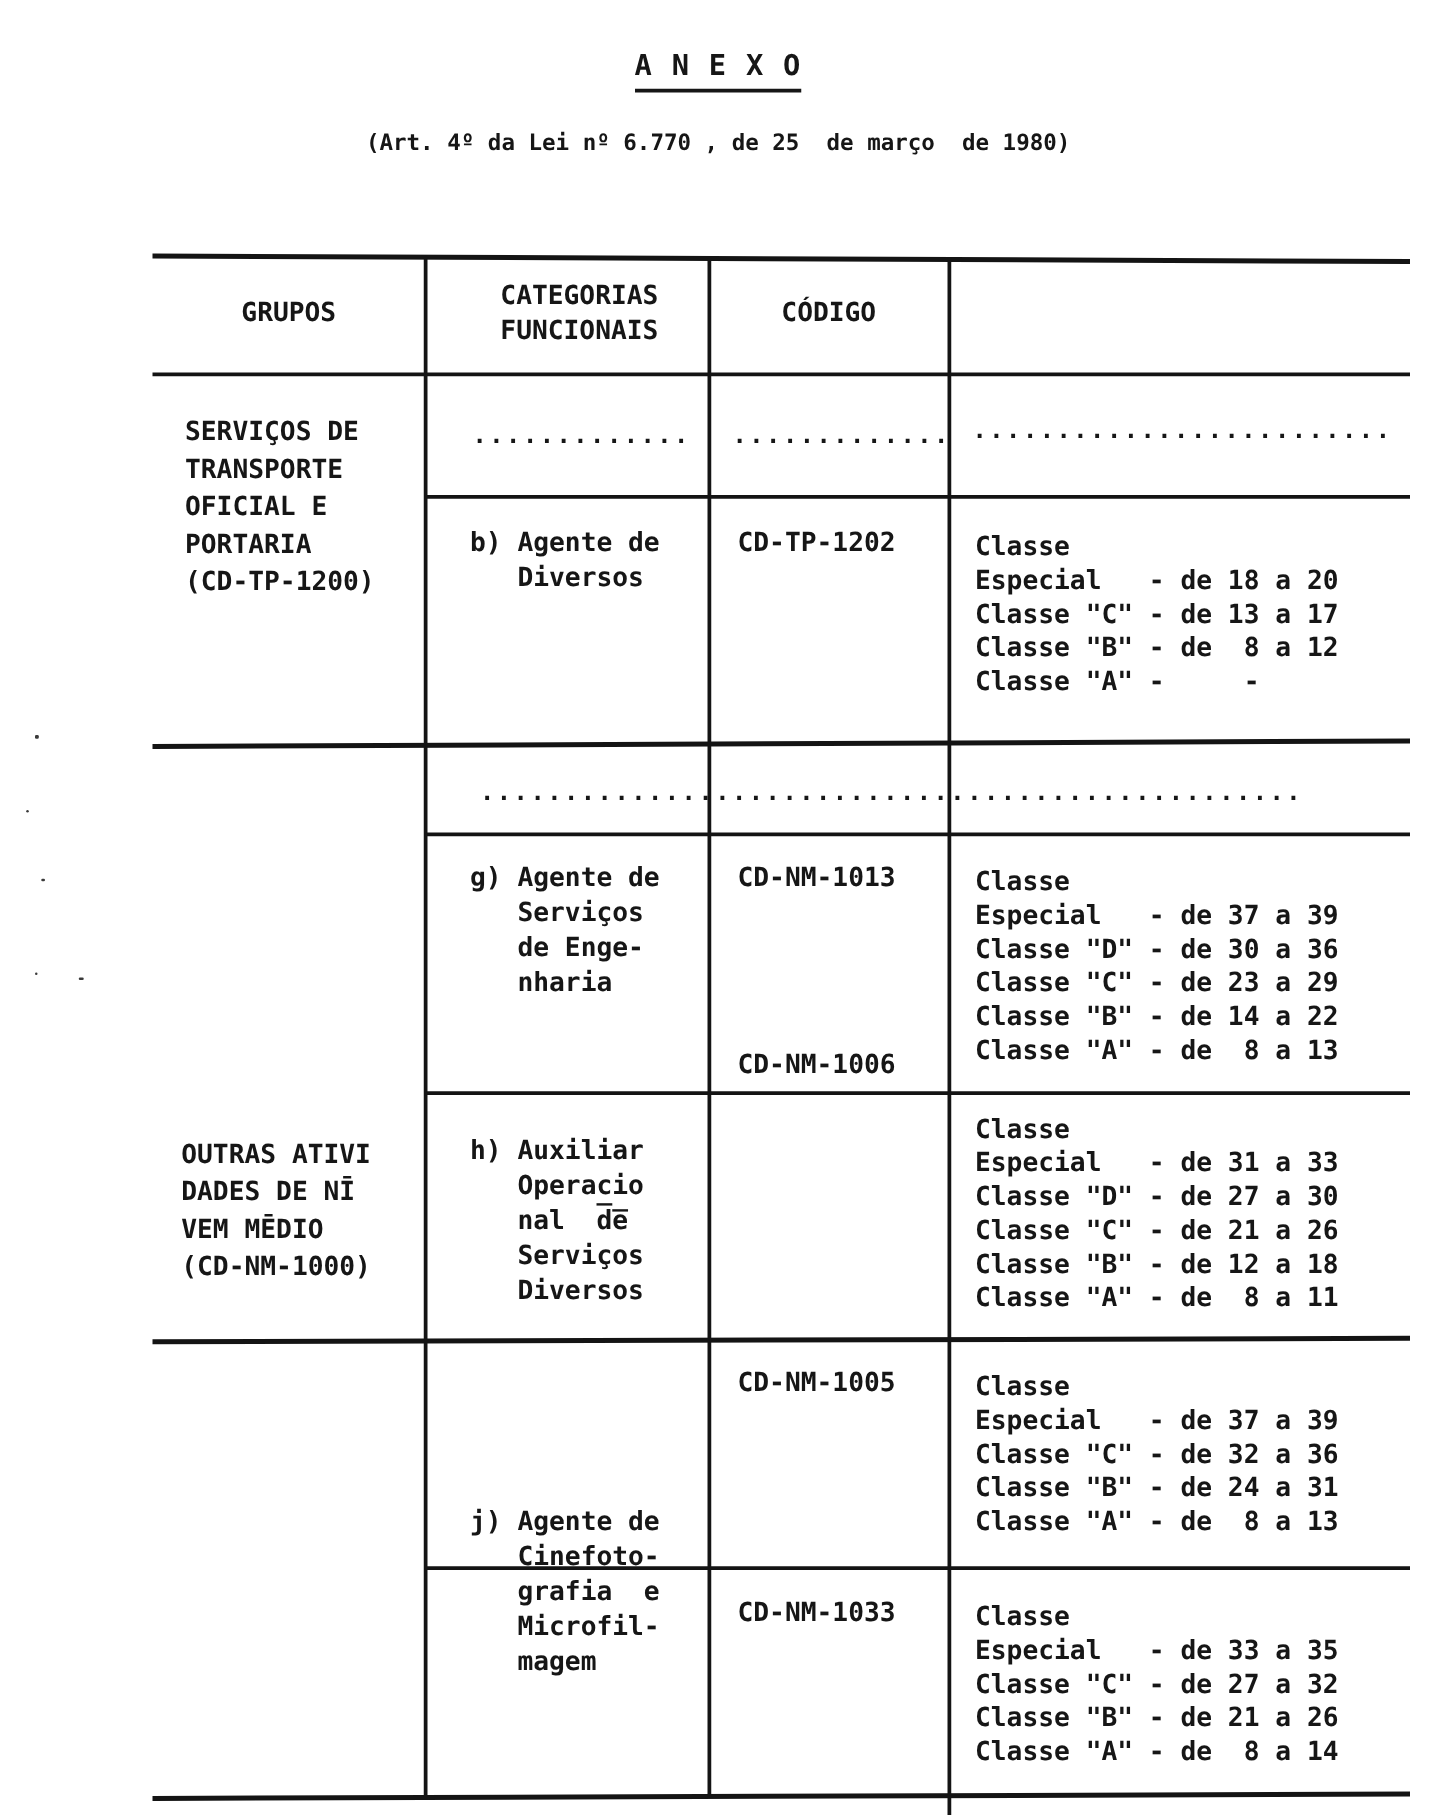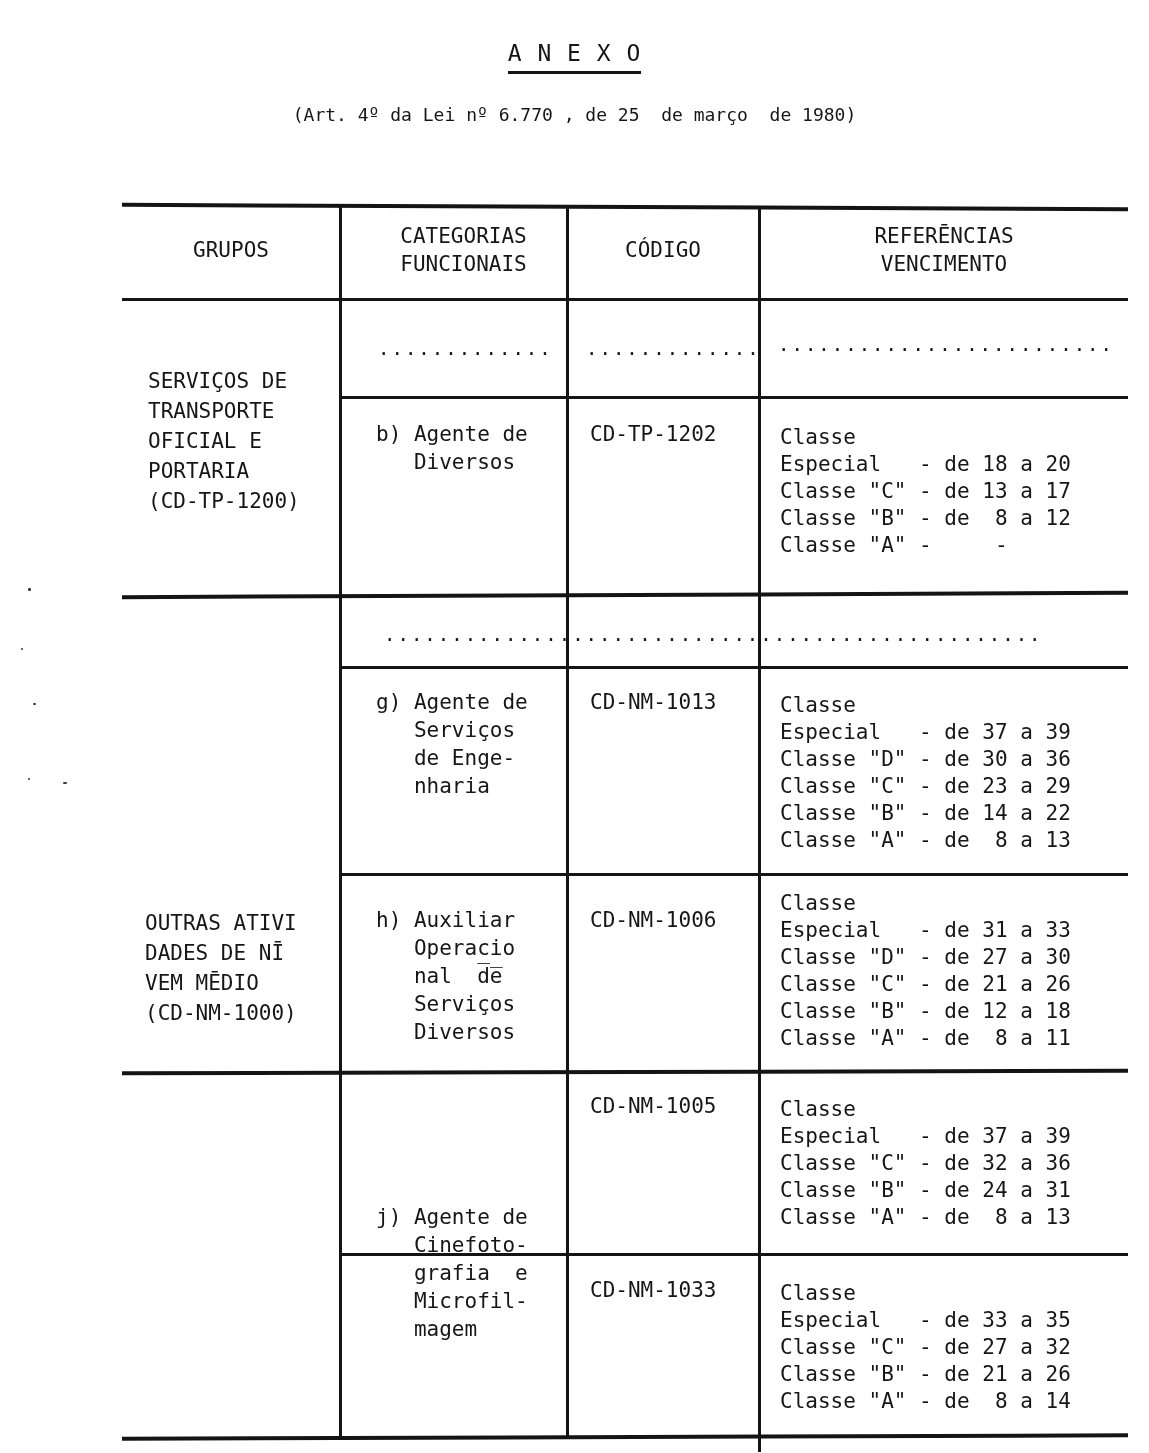--- a/index.html
+++ b/index.html
@@ -2,21 +2,21 @@
 <html><head>
 <meta charset="utf-8">
 <style>
   html,body{margin:0;padding:0;background:#e8e8e6;}
   .page{
     position:relative;
     width:1149px;height:1453px;
     background:#ffffff;
     overflow:hidden;
     font-family:"DejaVu Sans Mono", monospace;
-    font-weight:400;
+    font-weight:700;
     color:#161616;
     margin:0 auto;
   }
   .center-row{position:absolute;left:0;width:1149px;text-align:center;}
   .title-text{
     display:inline-block;font-size:23px;letter-spacing:1px;
     border-bottom:3px solid #161616;padding-bottom:5px;
   }
   .subtitle-text{display:inline-block;font-size:18px;white-space:pre;}
   .cell{position:absolute;white-space:pre;font-size:21px;line-height:28px;}
@@ -36,24 +36,22 @@
     <span class="title-text">A N E X O</span>
   </div>
   <div class="center-row" style="top:104px;">
     <span class="subtitle-text">(Art. 4º da Lei nº 6.770 , de 25  de março  de 1980)</span>
   </div>
 
   <div class="cell hdr" style="left:122px;top:236px;width:218px;">GRUPOS</div>
   <div class="cell hdr" style="left:340px;top:222px;width:247px;">CATEGORIAS
 FUNCIONAIS</div>
   <div class="cell hdr" style="left:568px;top:236px;width:190px;">CÓDIGO</div>
-  <div class="cell hdr" style="left:760px;top:222px;width:368px;">REFERĒNCIAS
-VENCIMENTO</div>
 
-  <div class="cell grp" style="left:148px;top:330px;margin-top:36px;">SERVIÇOS DE
+  <div class="cell grp" style="left:148px;top:330px;">SERVIÇOS DE
 TRANSPORTE
 OFICIAL E
 PORTARIA
 (CD-TP-1200)</div>
 
   <div class="cell dots" style="left:378px;top:334px;">.............</div>
   <div class="cell dots" style="left:586px;top:334px;">.............</div>
   <div class="cell dots" style="left:778px;top:330px;">.........................</div>
 
   <div class="cell" style="left:376px;top:420px;">b) Agente de
@@ -82,21 +80,21 @@
 Classe "D" - de 30 a 36
 Classe "C" - de 23 a 29
 Classe "B" - de 14 a 22
 Classe "A" - de  8 a 13</div>
 
   <div class="cell" style="left:376px;top:886px;margin-top:20px;">h) Auxiliar
    Operacio
    nal  d̅e̅
    Serviços
    Diversos</div>
-  <div class="cell" style="left:590px;top:906px;">CD-NM-1006</div>
+  <div class="cell" style="left:590px;top:837px;">CD-NM-1006</div>
   <div class="cell refs" style="left:780px;top:890px;">Classe
 Especial   - de 31 a 33
 Classe "D" - de 27 a 30
 Classe "C" - de 21 a 26
 Classe "B" - de 12 a 18
 Classe "A" - de  8 a 11</div>
 
   <div class="cell" style="left:590px;top:1092px;">CD-NM-1005</div>
   <div class="cell refs" style="left:780px;top:1096px;">Classe
 Especial   - de 37 a 39

